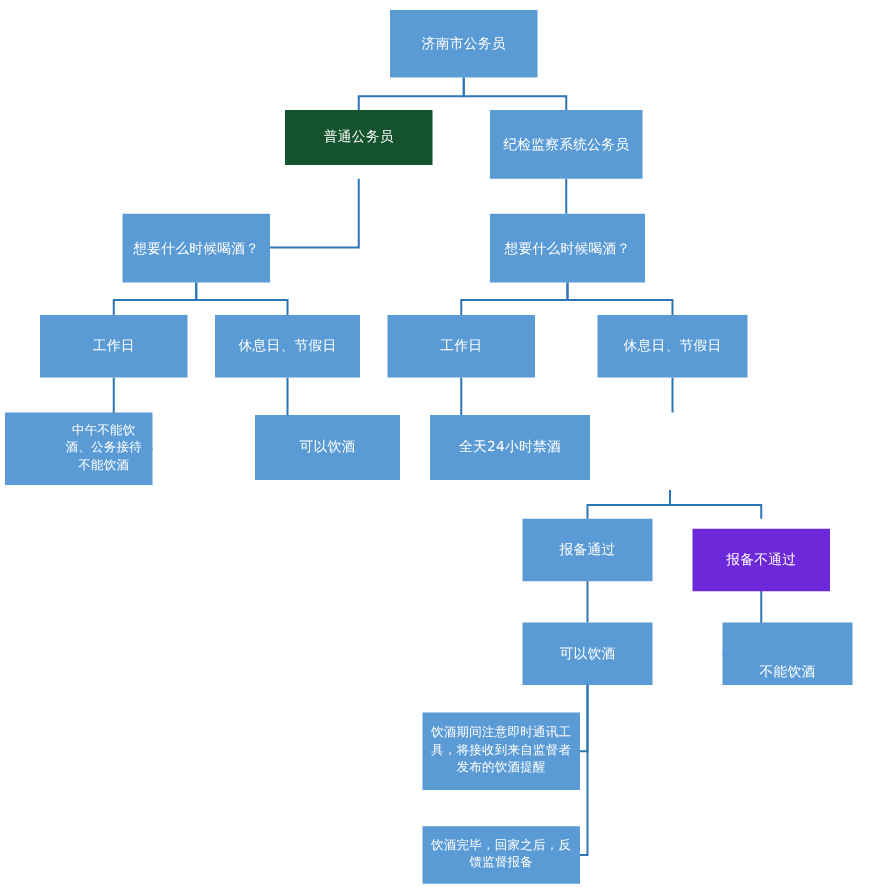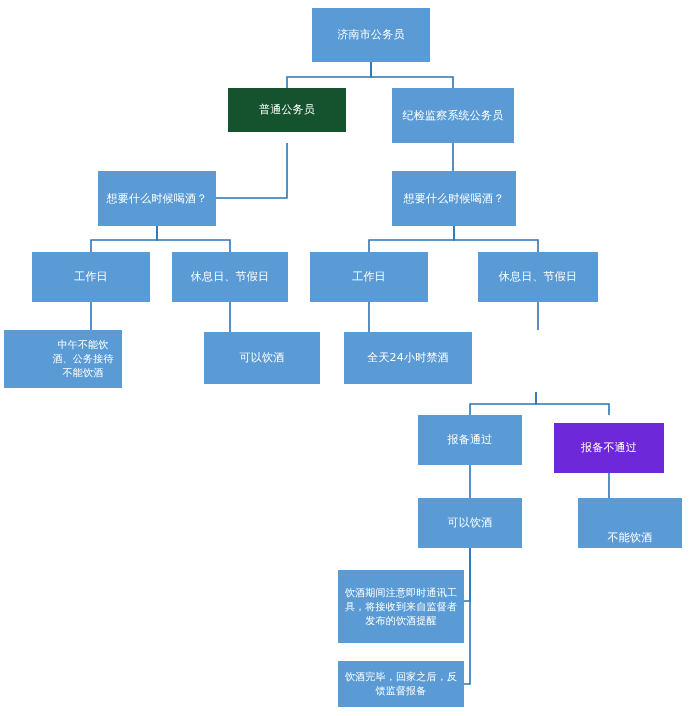--- a/index.html
+++ b/index.html
@@ -116,19 +116,19 @@
     </div>
     <div class="node" style="left: 554px; top: 423px; width: 110px; height: 50px; background: #6d28d9; color: rgb(255, 255, 255);">
       <span>报备不通过</span>
     </div>
     <div class="node" style="left: 418px; top: 498px; width: 104px; height: 50px; background: rgb(91, 155, 213); color: rgb(255, 255, 255);">
       <span>可以饮酒</span>
     </div>
     <div class="node" style="left: 578px; top: 498px; width: 104px; height: 50px; background: rgb(91, 155, 213); color: rgb(255, 255, 255); align-items: flex-end;">
       <span>不能饮酒</span>
     </div>
-    <div class="node small-text" style="left: 338px; top: 570px; width: 126px; height: 73px; background: rgb(91, 155, 213); color: rgb(255, 255, 255);">
+    <div class="node small-text" style="left: 338px; top: 570px; width: 126px; height: 62px; background: rgb(91, 155, 213); color: rgb(255, 255, 255);">
       <span>饮酒期间注意即时通讯工具，将接收到来自监督者发布的饮酒提醒</span>
     </div>
     <div class="node small-text" style="left: 338px; top: 661px; width: 126px; height: 46px; background: rgb(91, 155, 213); color: rgb(255, 255, 255); font-family: Liberation Serif, serif;">
       <span>饮酒完毕，回家之后，反馈监督报备</span>
     </div>
   </div>
 
 </body></html>

